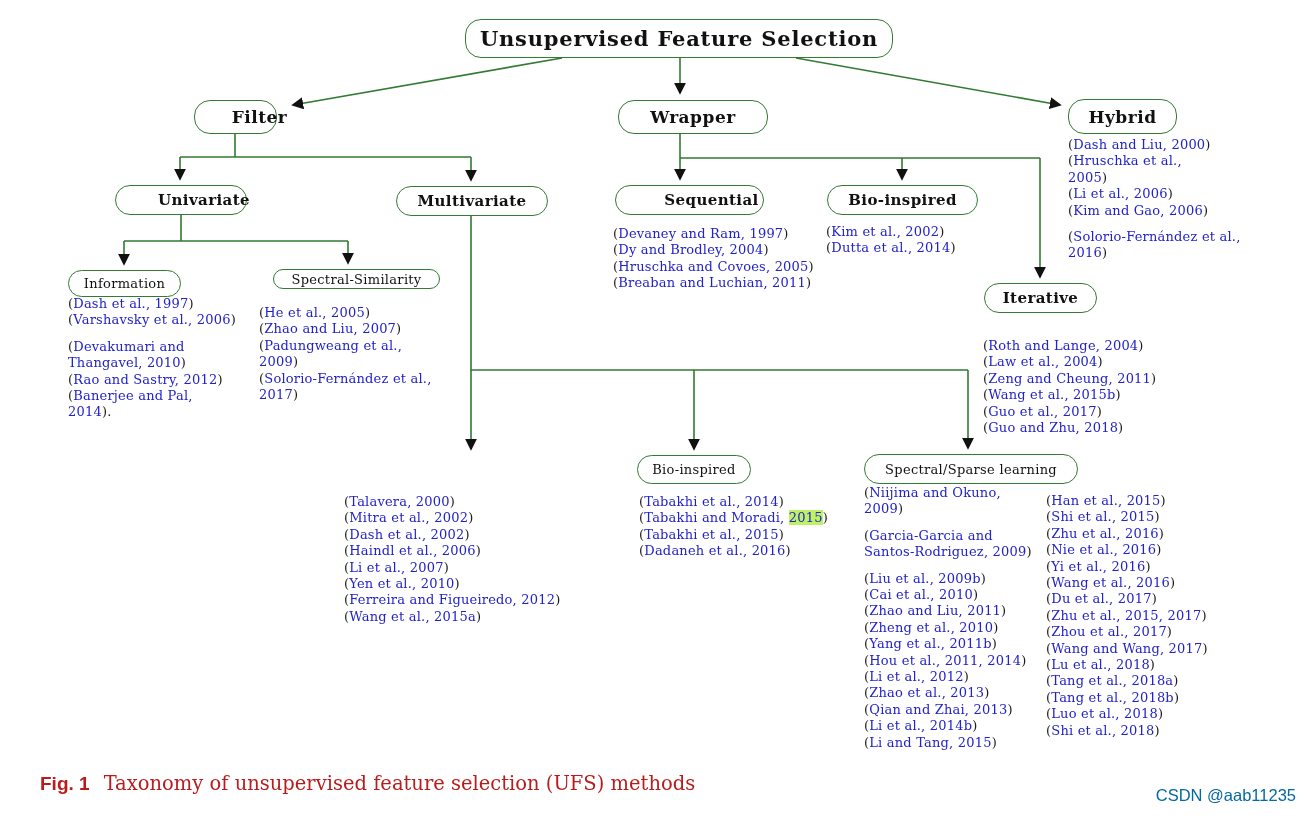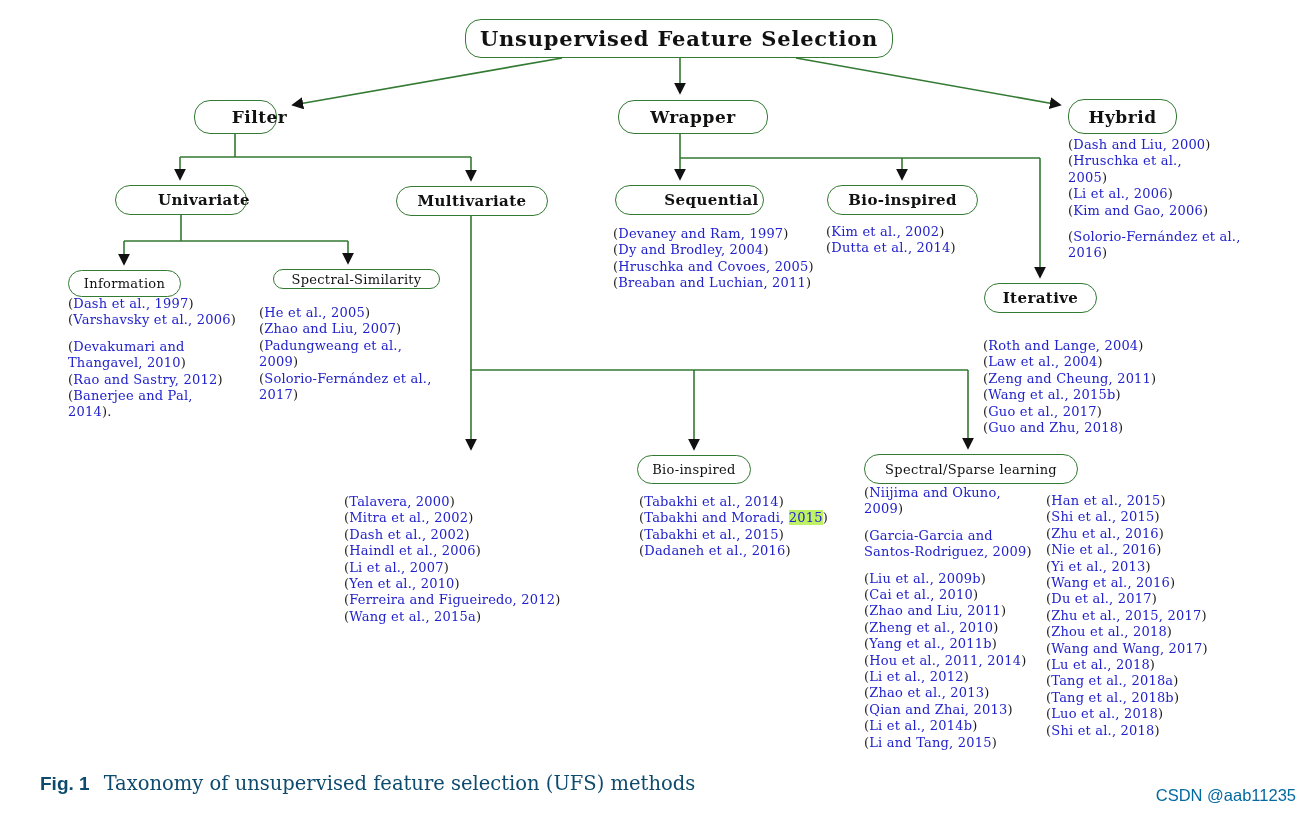--- a/index.html
+++ b/index.html
@@ -12,21 +12,21 @@
         color:#111;white-space:nowrap;box-sizing:border-box;z-index:2;}
   .lvl1{font-size:21px;font-weight:bold;letter-spacing:.8px;}
   .lvl2{font-size:17px;font-weight:bold;letter-spacing:.5px;}
   .lvl3{font-size:15px;font-weight:bold;letter-spacing:.4px;}
   .leaf{font-size:13px;font-weight:normal;letter-spacing:.3px;}
   .cite{position:absolute;font-size:13px;line-height:16.4px;color:#2222cc;
         white-space:nowrap;letter-spacing:.2px;z-index:1;}
   .cite .p{color:#1a1a1a;}
   .cite-gap{height:10px;}
   .hl{background:#bef264;}
-  #caption{position:absolute;left:40px;top:772px;font-size:19.5px;color:#0c4a6e;}
+  #caption{position:absolute;left:40px;top:772px;font-size:19.5px;color:#b91c1c;}
   #caption .fig{font-family:"Liberation Sans", sans-serif;font-weight:bold;margin-right:14px;font-size:19px;}
   #watermark{position:absolute;right:12px;top:786px;font-family:"Liberation Sans", sans-serif;
              font-size:16.5px;color:#0369a1;}
 </style>
 </head>
 <body>
 
 <div id="stage">
 
   <svg id="wires">
@@ -155,25 +155,25 @@
       <div><span class="p">(</span><span>Zhao et al., 2013</span><span class="p">)</span></div>
       <div><span class="p">(</span><span>Qian and Zhai, 2013</span><span class="p">)</span></div>
       <div><span class="p">(</span><span>Li et al., 2014b</span><span class="p">)</span></div>
       <div><span class="p">(</span><span>Li and Tang, 2015</span><span class="p">)</span></div>
     </div>
   <div class="cite" style="left:1046px;top:493px;">
       <div><span class="p">(</span><span>Han et al., 2015</span><span class="p">)</span></div>
       <div><span class="p">(</span><span>Shi et al., 2015</span><span class="p">)</span></div>
       <div><span class="p">(</span><span>Zhu et al., 2016</span><span class="p">)</span></div>
       <div><span class="p">(</span><span>Nie et al., 2016</span><span class="p">)</span></div>
-      <div><span class="p">(</span><span>Yi et al., 2013</span><span class="p">)</span></div>
+      <div><span class="p">(</span><span>Yi et al., 2016</span><span class="p">)</span></div>
       <div><span class="p">(</span><span>Wang et al., 2016</span><span class="p">)</span></div>
       <div><span class="p">(</span><span>Du et al., 2017</span><span class="p">)</span></div>
       <div><span class="p">(</span><span>Zhu et al., 2015, 2017</span><span class="p">)</span></div>
-      <div><span class="p">(</span><span>Zhou et al., 2018</span><span class="p">)</span></div>
+      <div><span class="p">(</span><span>Zhou et al., 2017</span><span class="p">)</span></div>
       <div><span class="p">(</span><span>Wang and Wang, 2017</span><span class="p">)</span></div>
       <div><span class="p">(</span><span>Lu et al., 2018</span><span class="p">)</span></div>
       <div><span class="p">(</span><span>Tang et al., 2018a</span><span class="p">)</span></div>
       <div><span class="p">(</span><span>Tang et al., 2018b</span><span class="p">)</span></div>
       <div><span class="p">(</span><span>Luo et al., 2018</span><span class="p">)</span></div>
       <div><span class="p">(</span><span>Shi et al., 2018</span><span class="p">)</span></div>
     </div>
 
   <div id="caption">
     <span class="fig">Fig. 1</span><span>Taxonomy of unsupervised feature selection (UFS) methods</span>

